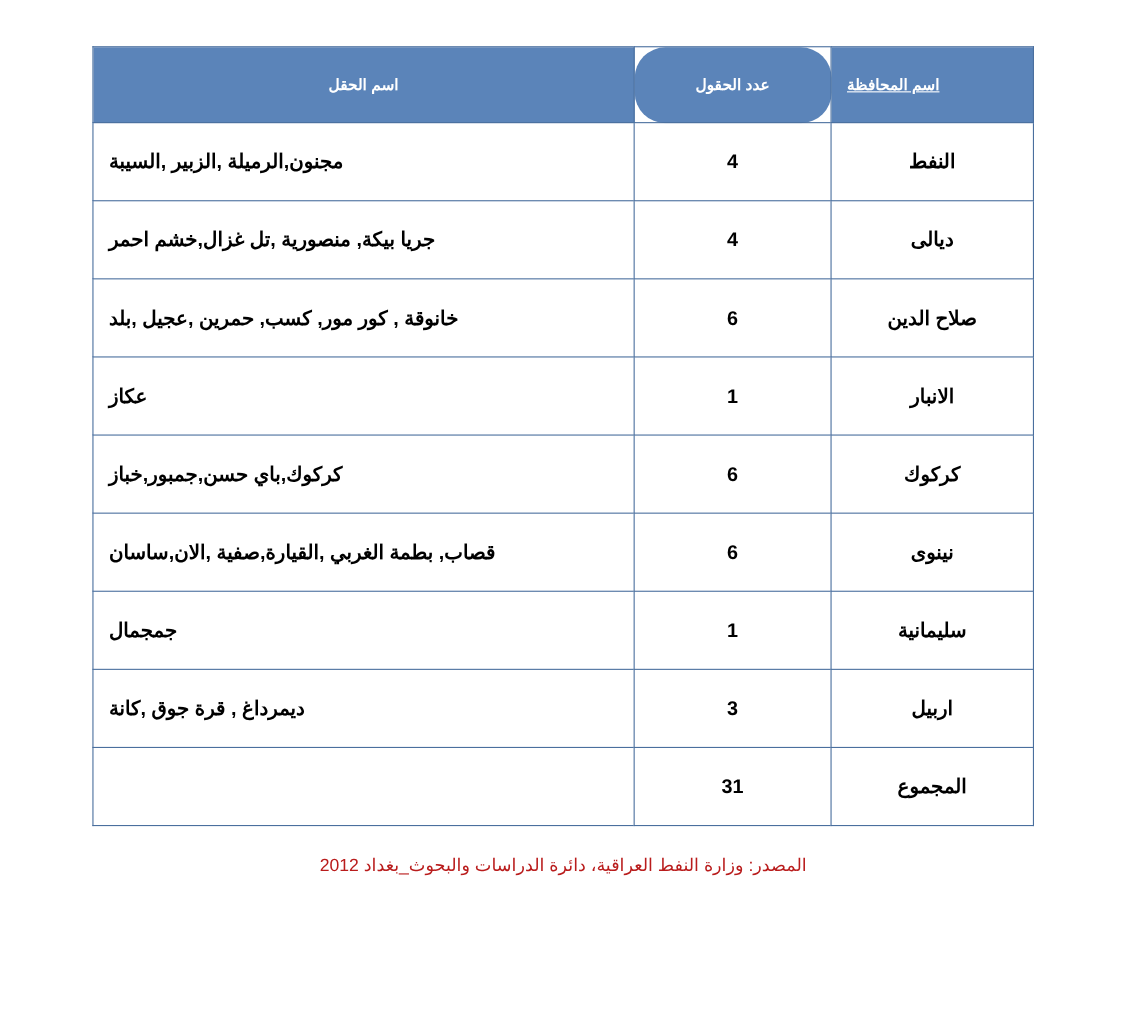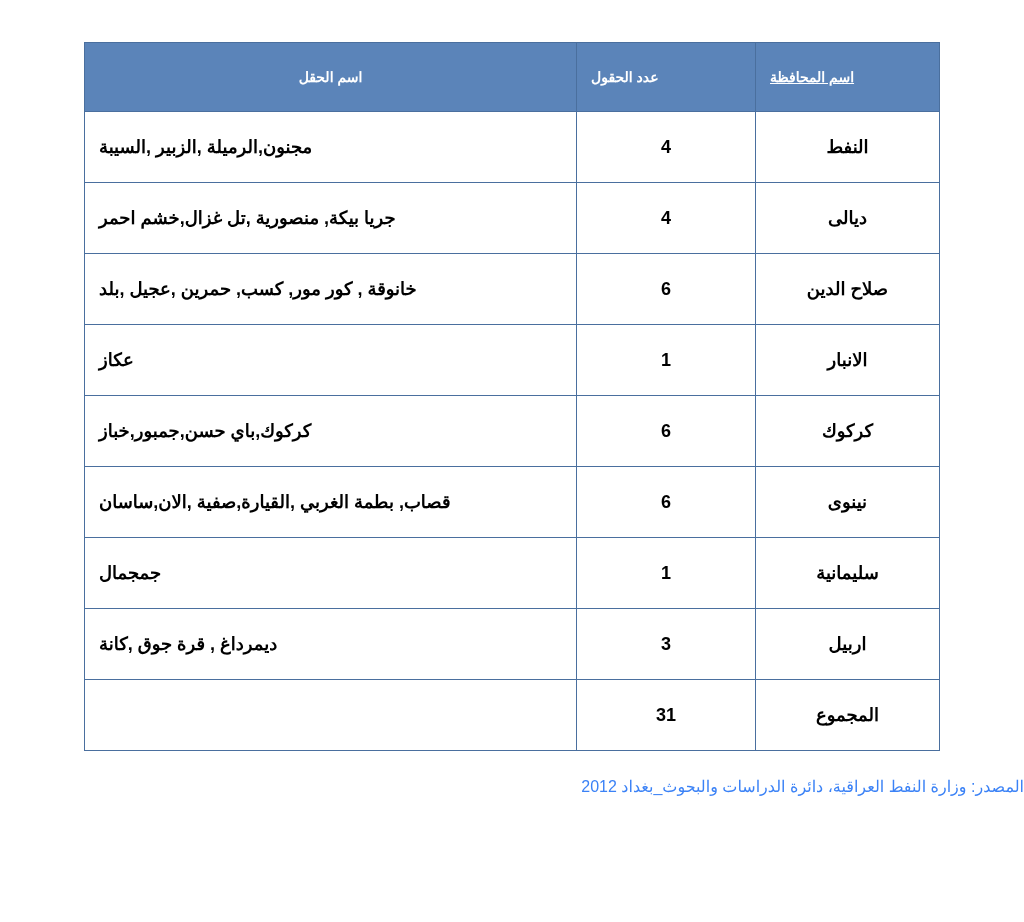--- a/index.html
+++ b/index.html
@@ -61,31 +61,32 @@
     text-align: center;
   }
   th.col-count, td.col-count {
     width: 150px;
     text-align: center;
   }
   th.col-fields, td.col-fields {
     text-align: center;
   }
   thead th.col-gov { text-align: left; text-decoration: underline; }
-  thead th.col-count { text-align: left; }
+  thead th.col-count { text-align: center; border-radius: 28px; }
   thead th.col-fields { text-align: center; }
   td.col-gov { text-align: center; }
   td.col-count { text-align: center; font-size: 19px; }
   td.col-fields { text-align: left; font-size: 18px; }
   tbody tr td {
     background: #ffffff;
   }
   .source {
     margin: 26px 0 0 0;
-    color: #3b82f6;
+    text-align: center;
+    color: #b91c1c;
     font-size: 16px;
     direction: rtl;
   }
 </style>
 </head>
 <body>
 
 <div class="page">
 
 

